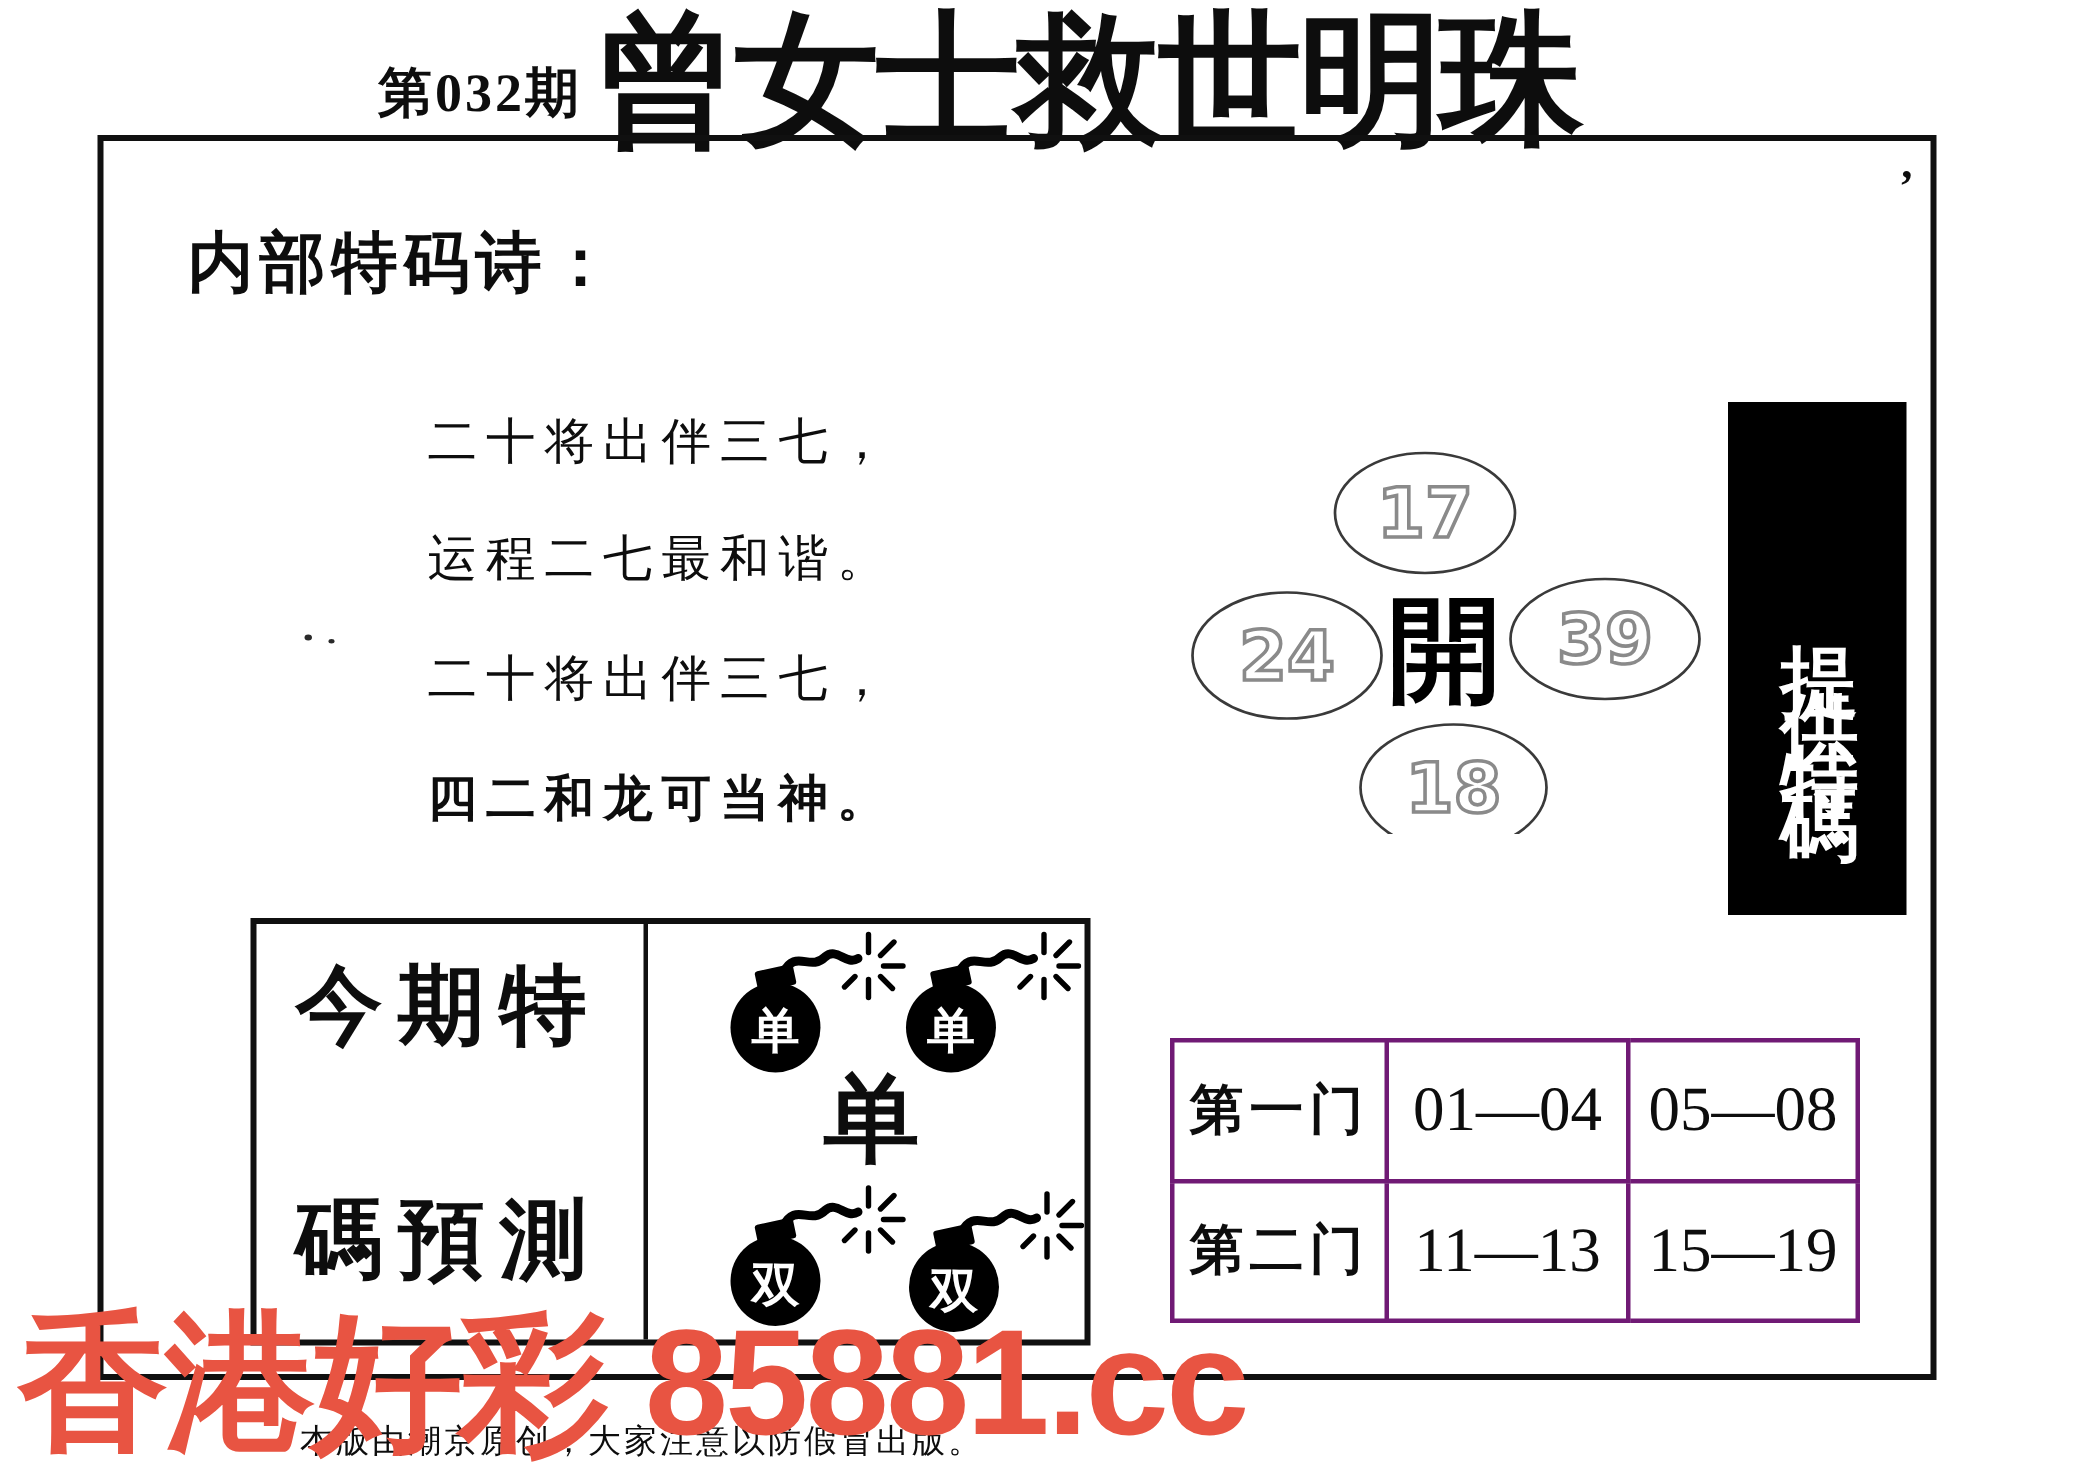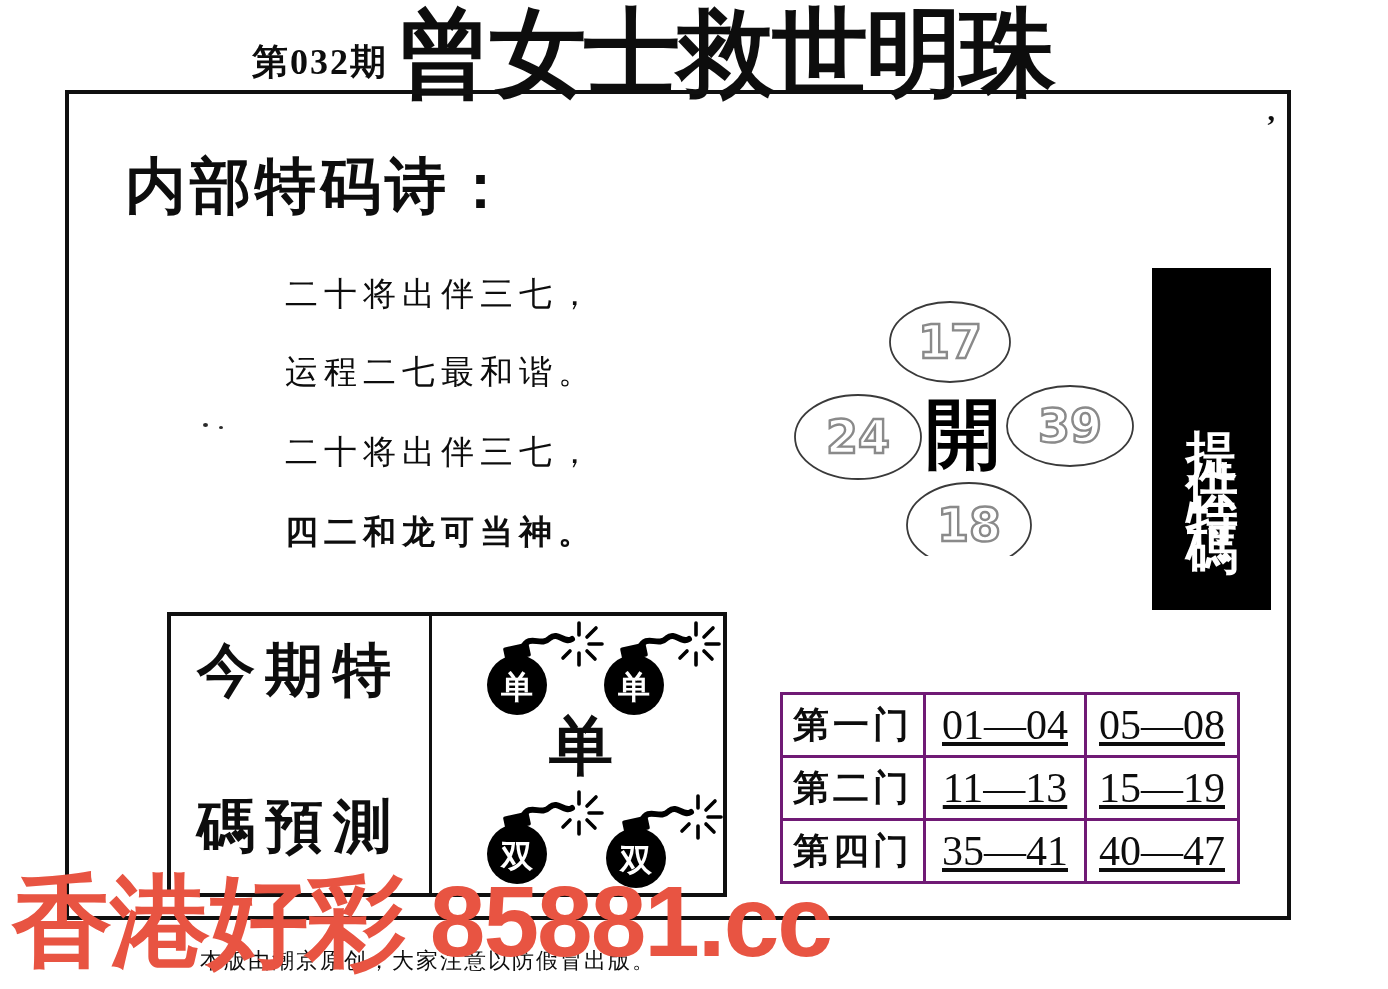--- a/index.html
+++ b/index.html
@@ -19,21 +19,21 @@
     white-space:nowrap;
   }
 
   
   .main-box{
     left:65px;top:90px;width:1218px;height:822px;
     border:4px solid #101010;background:transparent;
   }
 
   .poem-heading{
-    left:125px;top:146px;font-size:61px;font-weight:600;letter-spacing:4px;
+    left:125px;top:146px;font-size:44px;font-weight:600;letter-spacing:4px;
   }
   .poem-line{
     left:285px;font-size:33px;font-weight:500;letter-spacing:6px;white-space:nowrap;
   }
   .poem-line.l0{top:272px;}
   .poem-line.l1{top:350px;}
   .poem-line.l2{top:430px;}
   .poem-line.l3{top:510px;font-weight:bold;}
 
   
@@ -75,21 +75,21 @@
   
   .gates-table{
     left:780px;top:692px;width:448px;height:190px;
     border-collapse:collapse;table-layout:fixed;
   }
   .gates-table td{
     border:3px solid #701a75;text-align:center;vertical-align:middle;
     padding:0;height:60px;
   }
   .gates-table td.gate{font-size:36px;font-weight:600;letter-spacing:4px;width:140px;}
-  .gates-table td.rng{font-size:42px;font-weight:500;text-decoration:underline;}
+  .gates-table td.rng{font-size:42px;font-weight:500;}
   .gates-table td.rng.c2{width:158px;}
   .gates-table td.rng.c3{width:150px;}
 
   
   .watermark{
     left:12px;top:856px;font-size:100px;font-weight:800;white-space:nowrap;
     font-family:"Liberation Sans","DejaVu Sans",sans-serif;
     color:#e85442;z-index:40;letter-spacing:-2px;
   }
   .footer-note{
@@ -205,25 +205,20 @@
     <tr>
       <td class="gate">第一门</td>
       <td class="rng c2">01—04</td>
       <td class="rng c3">05—08</td>
     </tr>
     <tr>
       <td class="gate">第二门</td>
       <td class="rng c2">11—13</td>
       <td class="rng c3">15—19</td>
     </tr>
-    <tr>
-      <td class="gate">第四门</td>
-      <td class="rng c2">35—41</td>
-      <td class="rng c3">40—47</td>
-    </tr>
   </tbody>
 </table>
 
 <div class="abs watermark">香港好彩 85881.cc</div>
 <div class="abs footer-note">本版由潮京原创，大家注意以防假冒出版。</div>
 
 <div class="abs artifact-dot dot1"></div>
 <div class="abs artifact-dot dot2"></div>
 <div class="abs stray-mark">’</div>
 

